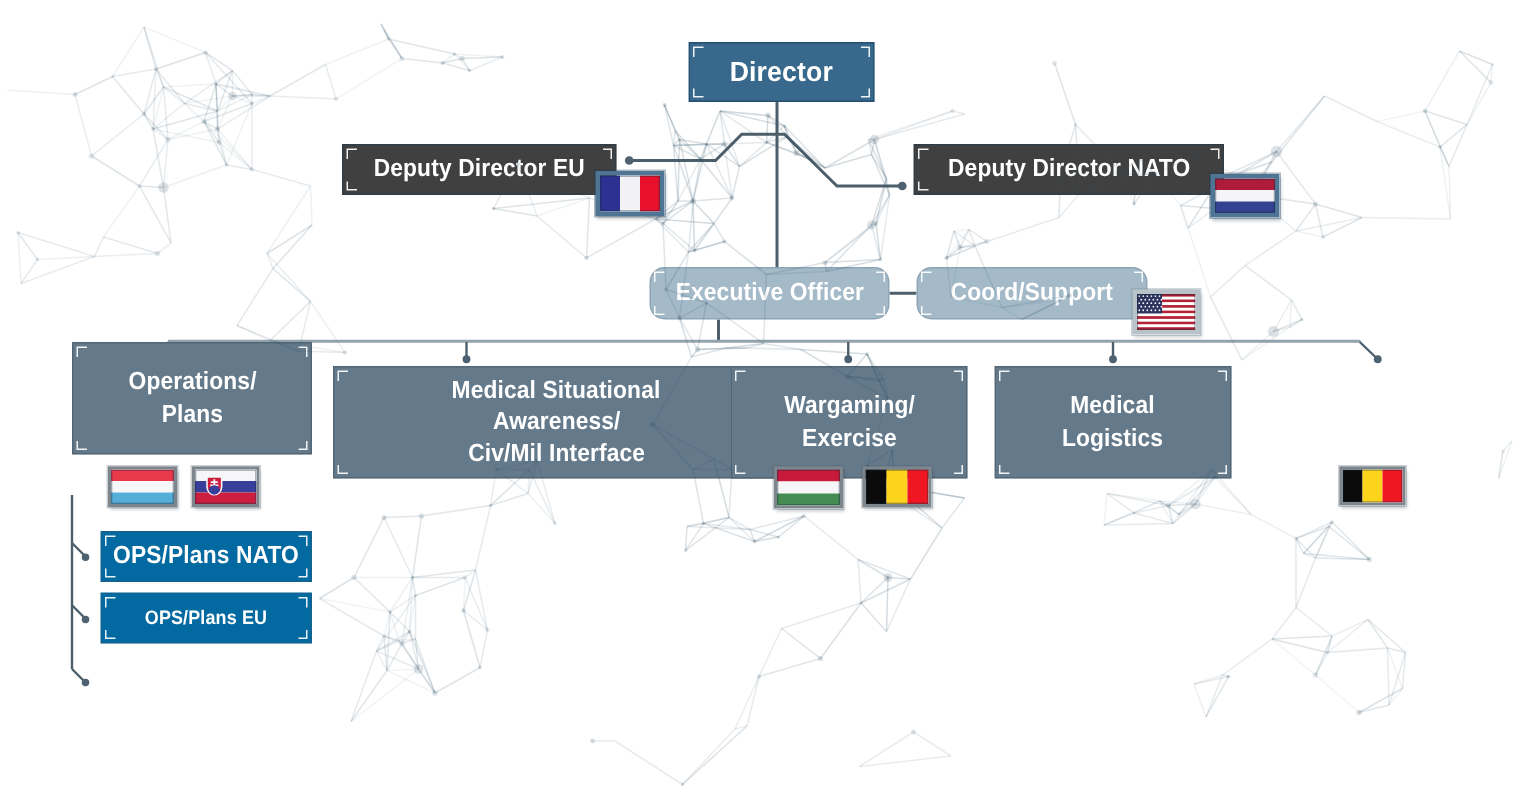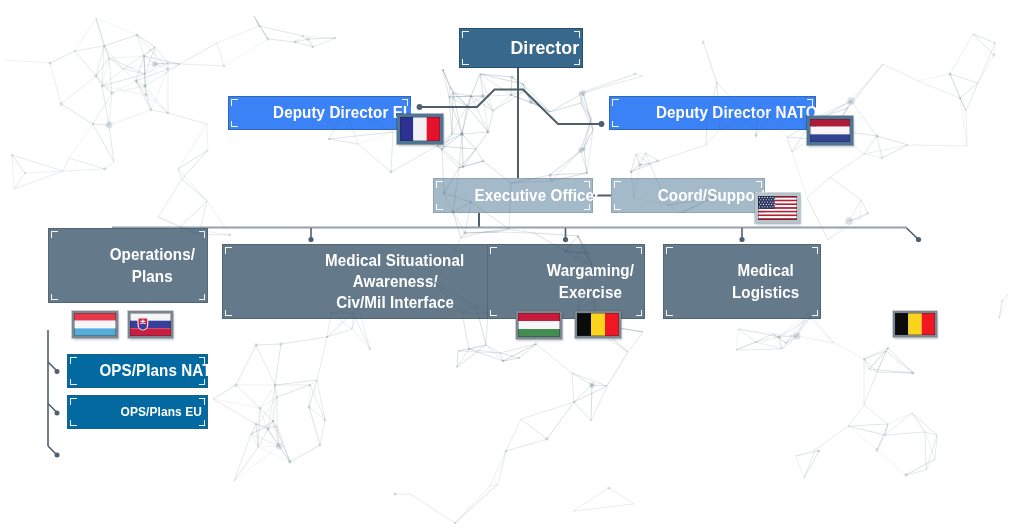--- a/index.html
+++ b/index.html
@@ -10,27 +10,27 @@
     font-family:"Liberation Sans", sans-serif;
   }
   #canvas > svg, #canvas > .box, #canvas > .flag { position:absolute; }
   .plexus { left:0; top:0; z-index:2; pointer-events:none; }
   .connectors { left:0; top:0; z-index:1; }
   .box { z-index:1; }
   .box .lbl {
     position:relative; z-index:3;
     display:flex; flex-direction:column; justify-content:center; align-items:center;
     width:100%; height:100%;
-    color:#fff; font-weight:bold; text-align:left; letter-spacing:0.1px;margin-left:24px;
+    color:#fff; font-weight:bold; text-align:left; letter-spacing:0.1px;
   }
   .box .ln { display:block; transform:scaleX(0.92); transform-origin:50% 50%; white-space:nowrap; }
   .director .ln { transform:scaleX(0.96); }
   .director { background:#38698c; box-shadow: inset 0 0 0 1px rgba(18,52,78,0.45); }
-  .deputy   { background:#3b82f6; box-shadow: inset 0 0 0 1px rgba(24,58,84,0.35); }
-  .staff    { background:#a4bac8; box-shadow: inset 0 0 0 1px rgba(90,115,135,0.3); }
+  .deputy   { background:#404040; box-shadow: inset 0 0 0 1px rgba(24,58,84,0.35); }
+  .staff    { background:#a4bac8; box-shadow: inset 0 0 0 1px rgba(90,115,135,0.3); border-radius: 10px; }
   .dept     { background:#64798a; box-shadow: inset 0 0 0 1px rgba(42,60,74,0.3); }
   .sub      { background:#0369a1; box-shadow: inset 0 0 0 1px rgba(70,82,92,0.3); }
   .br {
     position:absolute; z-index:3; width:6.5px; height:6.5px;
     border:0 solid rgba(255,255,255,0.92);
   }
   .br.tl { left:3px; top:3px;     border-left-width:1.4px; border-top-width:1.4px; }
   .br.tr { right:3px; top:3px;    border-right-width:1.4px; border-top-width:1.4px; }
   .br.bl { left:3px; bottom:3px;  border-left-width:1.4px; border-bottom-width:1.4px; }
   .br.br2{ right:3px; bottom:3px; border-right-width:1.4px; border-bottom-width:1.4px; }

